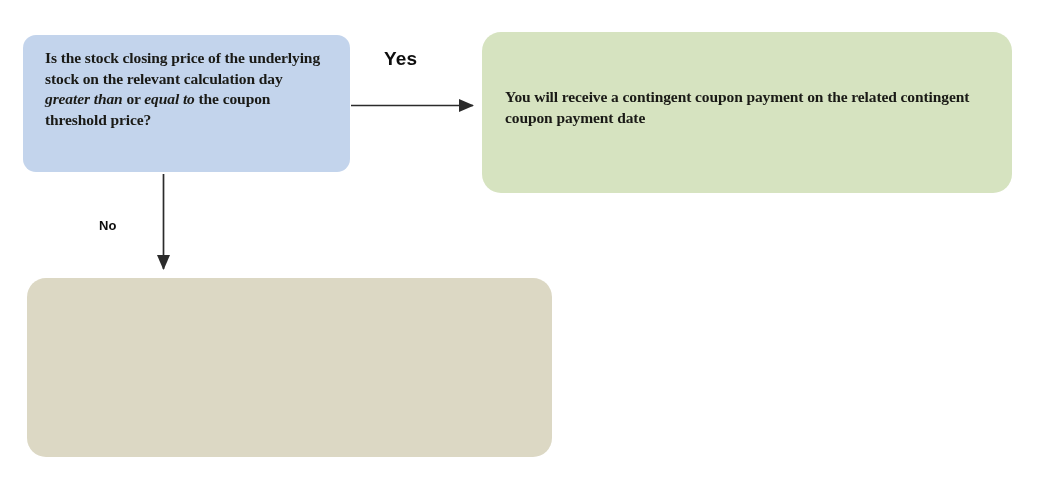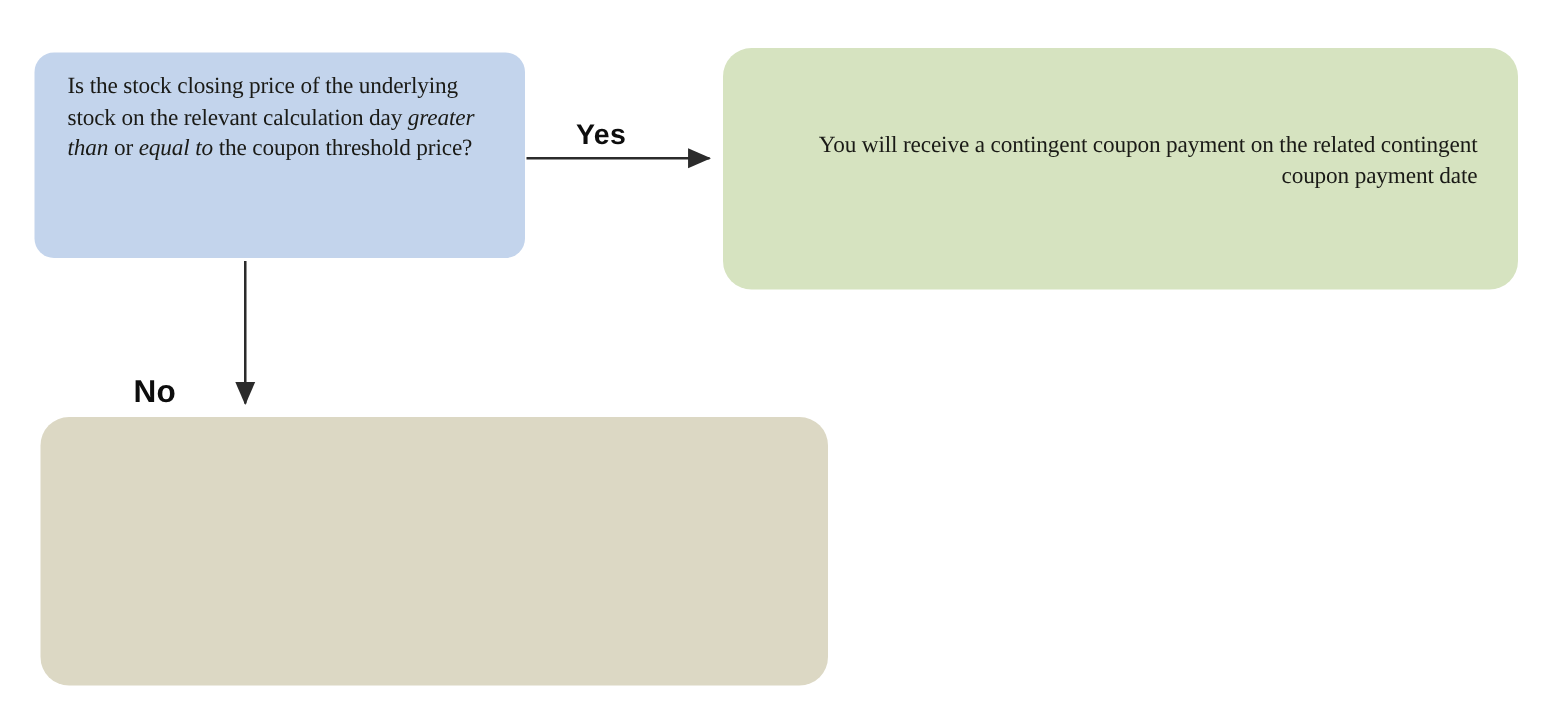--- a/index.html
+++ b/index.html
@@ -29,21 +29,21 @@
     position: absolute;
     box-sizing: border-box;
     display: block;
   }
 
   .node-text {
     position: absolute;
     display: block;
     font-family: "Liberation Serif", "DejaVu Serif", serif;
     color: #1a1a16;
-    font-weight: 400;
+    font-weight: 700;
     letter-spacing: -0.1px;
   }
 
   
   #node-decision {
     left: 23px;
     top: 35px;
     width: 327px;
     height: 137px;
     background: #c3d4ec;
@@ -68,21 +68,20 @@
     height: 161px;
     background: #d6e3c0;
     border-radius: 19px;
   }
   #node-yes-outcome-text {
     left: 505px;
     top: 86px;
     width: 480px;
     font-size: 15.5px;
     line-height: 21px;
-    text-align: right;
   }
 
   
   #node-no-outcome {
     left: 27px;
     top: 278px;
     width: 525px;
     height: 179px;
     background: #dcd8c4;
     border-radius: 19px;
@@ -95,32 +94,31 @@
     line-height: 21px;
   }
 
   
   .edge-label {
     position: absolute;
     font-family: "Liberation Sans", "DejaVu Sans", sans-serif;
     font-weight: 700;
     color: #0d0d0d;
     white-space: nowrap;
-    margin-top: 32px;
   }
   #edge-label-yes {
     left: 384px;
     top: 48px;
     font-size: 19px;
     letter-spacing: 0.2px;
   }
   #edge-label-no {
-    left: 89px;
+    left: 99px;
     top: 218px;
-    font-size: 21px;
+    font-size: 13px;
     letter-spacing: 0.2px;
   }
 
   
   #connectors {
     position: absolute;
     left: 0;
     top: 0;
     width: 1038px;
     height: 477px;

